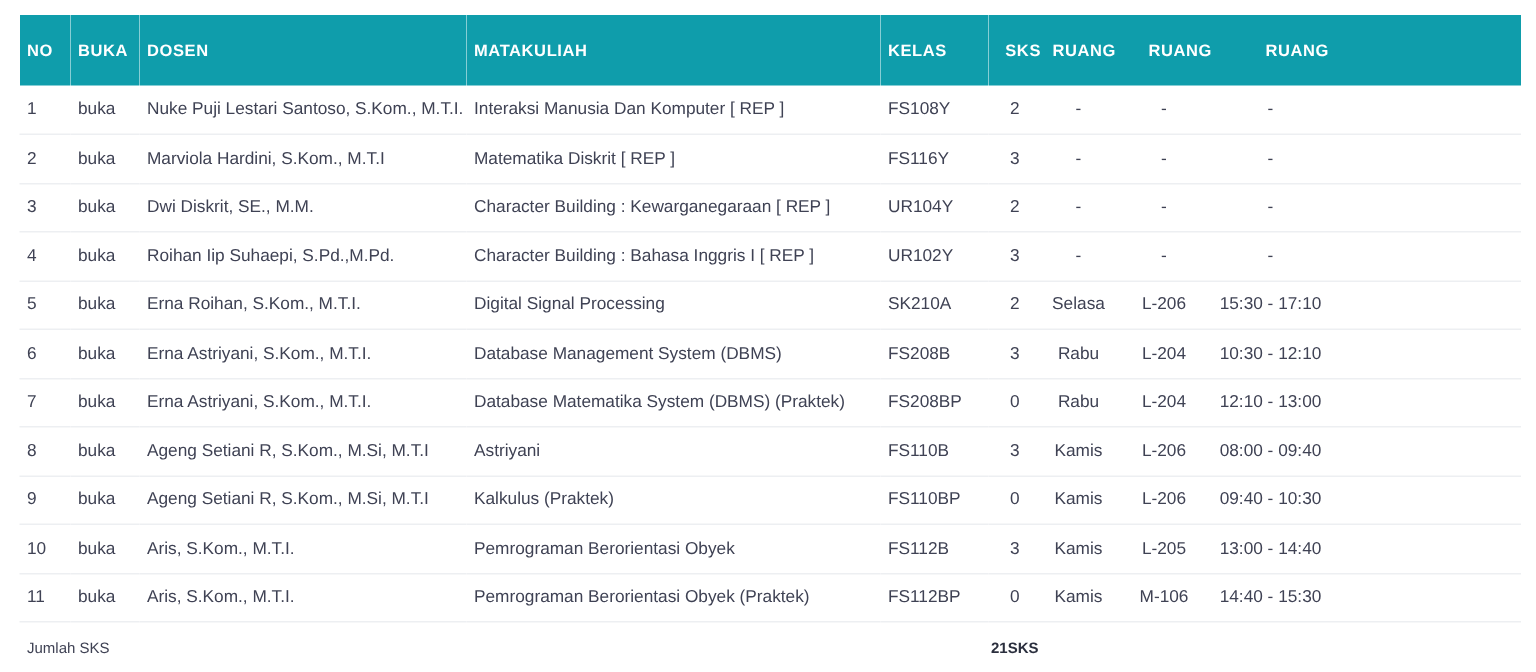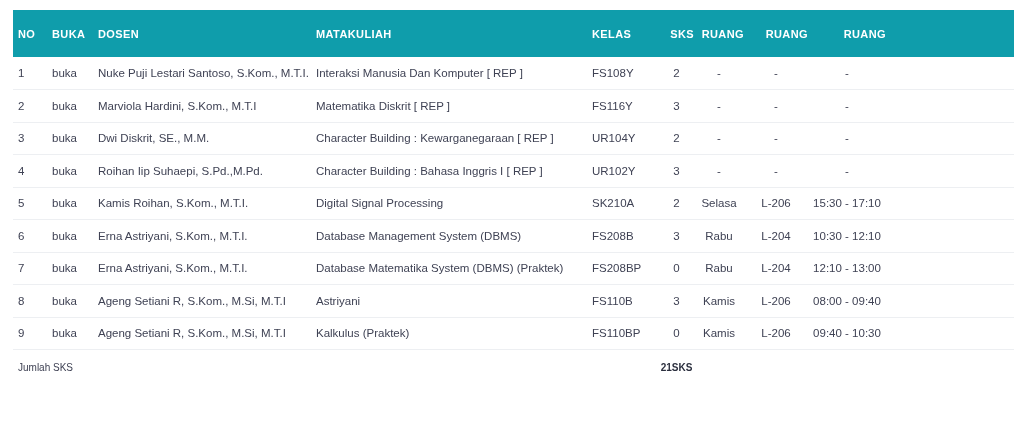--- a/index.html
+++ b/index.html
@@ -120,21 +120,21 @@
           <td>UR102Y</td>
           <td class="center">3</td>
           <td class="center">-</td>
           <td class="center">-</td>
           <td class="center">-</td>
           <td></td>
         </tr>
         <tr>
           <td>5</td>
           <td class=" buka">buka</td>
-          <td>Kamis Roihan, S.Kom., M.T.I.</td>
+          <td>Erna Roihan, S.Kom., M.T.I.</td>
           <td>Digital Signal Processing</td>
           <td>SK210A</td>
           <td class="center">2</td>
           <td class="center">Selasa</td>
           <td class="center">L-206</td>
           <td class="center">15:30 - 17:10</td>
           <td></td>
         </tr>
         <tr>
           <td>6</td>
@@ -175,20 +175,44 @@
         <tr>
           <td>9</td>
           <td class=" buka">buka</td>
           <td>Ageng Setiani R, S.Kom., M.Si, M.T.I</td>
           <td>Kalkulus (Praktek)</td>
           <td>FS110BP</td>
           <td class="center">0</td>
           <td class="center">Kamis</td>
           <td class="center">L-206</td>
           <td class="center">09:40 - 10:30</td>
+          <td></td>
+        </tr>
+        <tr>
+          <td>10</td>
+          <td class=" buka">buka</td>
+          <td>Aris, S.Kom., M.T.I.</td>
+          <td>Pemrograman Berorientasi Obyek</td>
+          <td>FS112B</td>
+          <td class="center">3</td>
+          <td class="center">Kamis</td>
+          <td class="center">L-205</td>
+          <td class="center">13:00 - 14:40</td>
+          <td></td>
+        </tr>
+        <tr>
+          <td>11</td>
+          <td class=" buka">buka</td>
+          <td>Aris, S.Kom., M.T.I.</td>
+          <td>Pemrograman Berorientasi Obyek (Praktek)</td>
+          <td>FS112BP</td>
+          <td class="center">0</td>
+          <td class="center">Kamis</td>
+          <td class="center">M-106</td>
+          <td class="center">14:40 - 15:30</td>
           <td></td>
         </tr>
       </tbody>
     <tfoot>
       <tr>
         <td colspan="5">Jumlah SKS</td>
         <td class="center footer-total">21SKS</td>
         <td colspan="4"></td>
       </tr>
     </tfoot>

